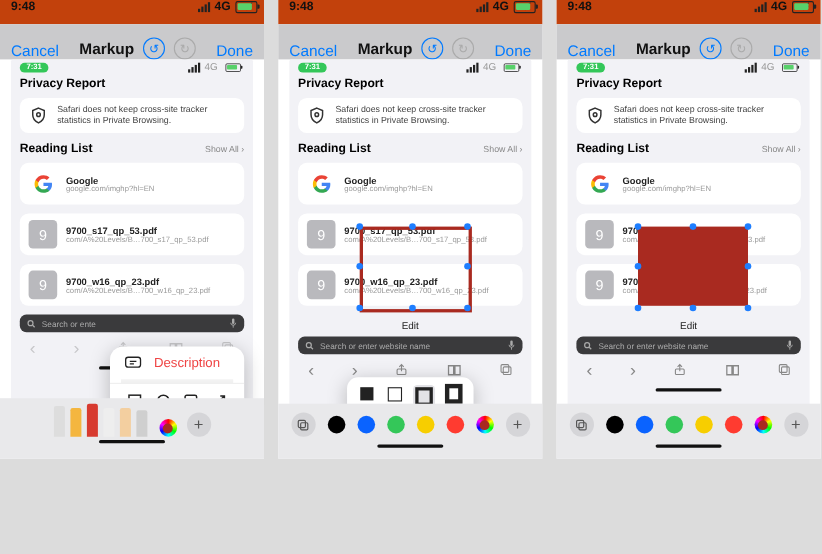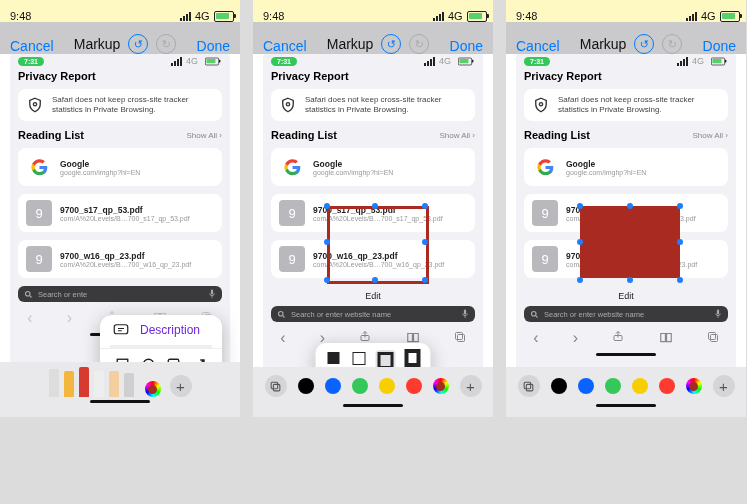--- a/index.html
+++ b/index.html
@@ -1,31 +1,31 @@
 <!DOCTYPE html>
 <html><head>
 <meta charset="utf-8">
 <style>
   html,body{margin:0;padding:0;width:747px;height:504px;background:#dcdcdc;font-family:-apple-system,Helvetica,Arial,sans-serif;overflow:hidden}
   .panes{display:flex;gap:13px;padding:0 0}
   .pane{width:240px;background:#fff;position:relative}
   
-  .ios-status{height:22px;background:#fef9c3;display:flex;align-items:flex-end;justify-content:space-between;padding:0 10px;font-size:11px;font-weight:400;color:#111}
+  .ios-status{height:22px;background:#c2410c;display:flex;align-items:flex-start;justify-content:space-between;padding:0 10px;font-size:11px;font-weight:700;color:#111}
   .ios-right{display:flex;align-items:center;gap:4px}
   .batt{display:inline-block;width:18px;height:9px;border:1px solid #222;border-radius:2px;position:relative}
   .batt:after{content:'';position:absolute;right:-3px;top:2px;width:2px;height:4px;background:#222;border-radius:0 1px 1px 0}
   .batt:before{content:'';position:absolute;left:1px;top:1px;width:13px;height:6px;background:#58d16a;border-radius:1px}
   .bolt{color:#222;font-size:9px;margin-left:-14px}
   .bars{display:flex;gap:1px;align-items:flex-end}
   .bars span{width:2px;background:#222;display:block}
   .b1{height:3px}.b2{height:5px}.b3{height:7px}.b4{height:9px}
   
   .mk-bar{height:32px;background:#cacacc;display:flex;align-items:flex-end;justify-content:space-between;padding:0 10px}
   .link{color:#007aff;font-size:14px}
-  .mk-title{font-weight:400;font-size:14px;color:#111}
+  .mk-title{font-weight:700;font-size:14px;color:#111}
   .mk-center{display:flex;align-items:center;gap:8px}
   .circ{width:18px;height:18px;border:1.5px solid #007aff;border-radius:50%;display:flex;align-items:center;justify-content:center;color:#007aff;font-size:11px}
   .circ.g{border-color:#aaa;color:#aaa}
   
   .inner{margin:0 10px;background:#f2f2f6;border-radius:2px;overflow:hidden;position:relative;height:363px}
   .inner-status{height:14px;display:flex;align-items:center;justify-content:space-between;padding:0 8px;font-size:8px;color:#111}
   .pill{background:#34c759;color:#fff;font-size:7px;padding:1px 6px;border-radius:7px;font-weight:600}
   .card{background:#fff;border-radius:8px;margin:5px 8px 8px;padding:6px 8px}
   .h1{font-weight:700;font-size:11px;padding:0 8px 2px;margin-top:2px}
   .pr-row{display:flex;align-items:center;gap:8px;font-size:8px;color:#444;line-height:1.25}
@@ -54,21 +54,21 @@
   .strip{position:absolute;left:0;right:0;bottom:0;background:#e9e9eb}
   .strip.tall{height:55px}
   .strip .row{display:flex;align-items:center;justify-content:center;gap:11px;height:30px;padding-top:4px}
   .sw{width:16px;height:16px;border-radius:50%}
   .ring{width:16px;height:16px;border-radius:50%;background:conic-gradient(red,yellow,lime,cyan,blue,magenta,red);display:flex;align-items:center;justify-content:center}
   .ring .inner-r{width:9px;height:9px;border-radius:50%;background:#fff}
   .plus,.dup{width:22px;height:22px;border-radius:50%;background:#d5d5d8;display:flex;align-items:center;justify-content:center;color:#555;font-size:15px}
   .hind2{width:60px;height:3px;background:#111;border-radius:2px;margin:3px auto 0}
   
   .pop{position:absolute;bottom:38px;left:100px;right:18px;background:#fff;border-radius:12px;box-shadow:0 4px 18px rgba(0,0,0,.25);overflow:hidden}
-  .pop .pi{display:flex;align-items:center;gap:10px;padding:6px 12px;font-size:12px;color:#6d28d9}
+  .pop .pi{display:flex;align-items:center;gap:10px;padding:6px 12px;font-size:12px;color:#ef4444}
   .pop .sep{height:1px;background:#eee;margin:0 10px}
   .pop .tools{display:flex;justify-content:space-around;padding:7px 10px;border-top:1px solid #eee}
   .pop .tools span{width:16px;height:16px;display:flex;align-items:center;justify-content:center}
   
   .pencils{display:flex;align-items:flex-end;justify-content:center;gap:5px;height:33px;padding-top:2px}
   .tool{width:10px;border-radius:2px 2px 0 0}
   .t1{height:28px;background:#ddd}.t2{height:26px;background:#f4b63f}
   .t3{height:30px;background:#d73a2f}.t4{height:26px;background:#eee}
   .t5{height:26px;background:#f3cfa0}.t6{height:24px;background:#cfcfcf}
   

